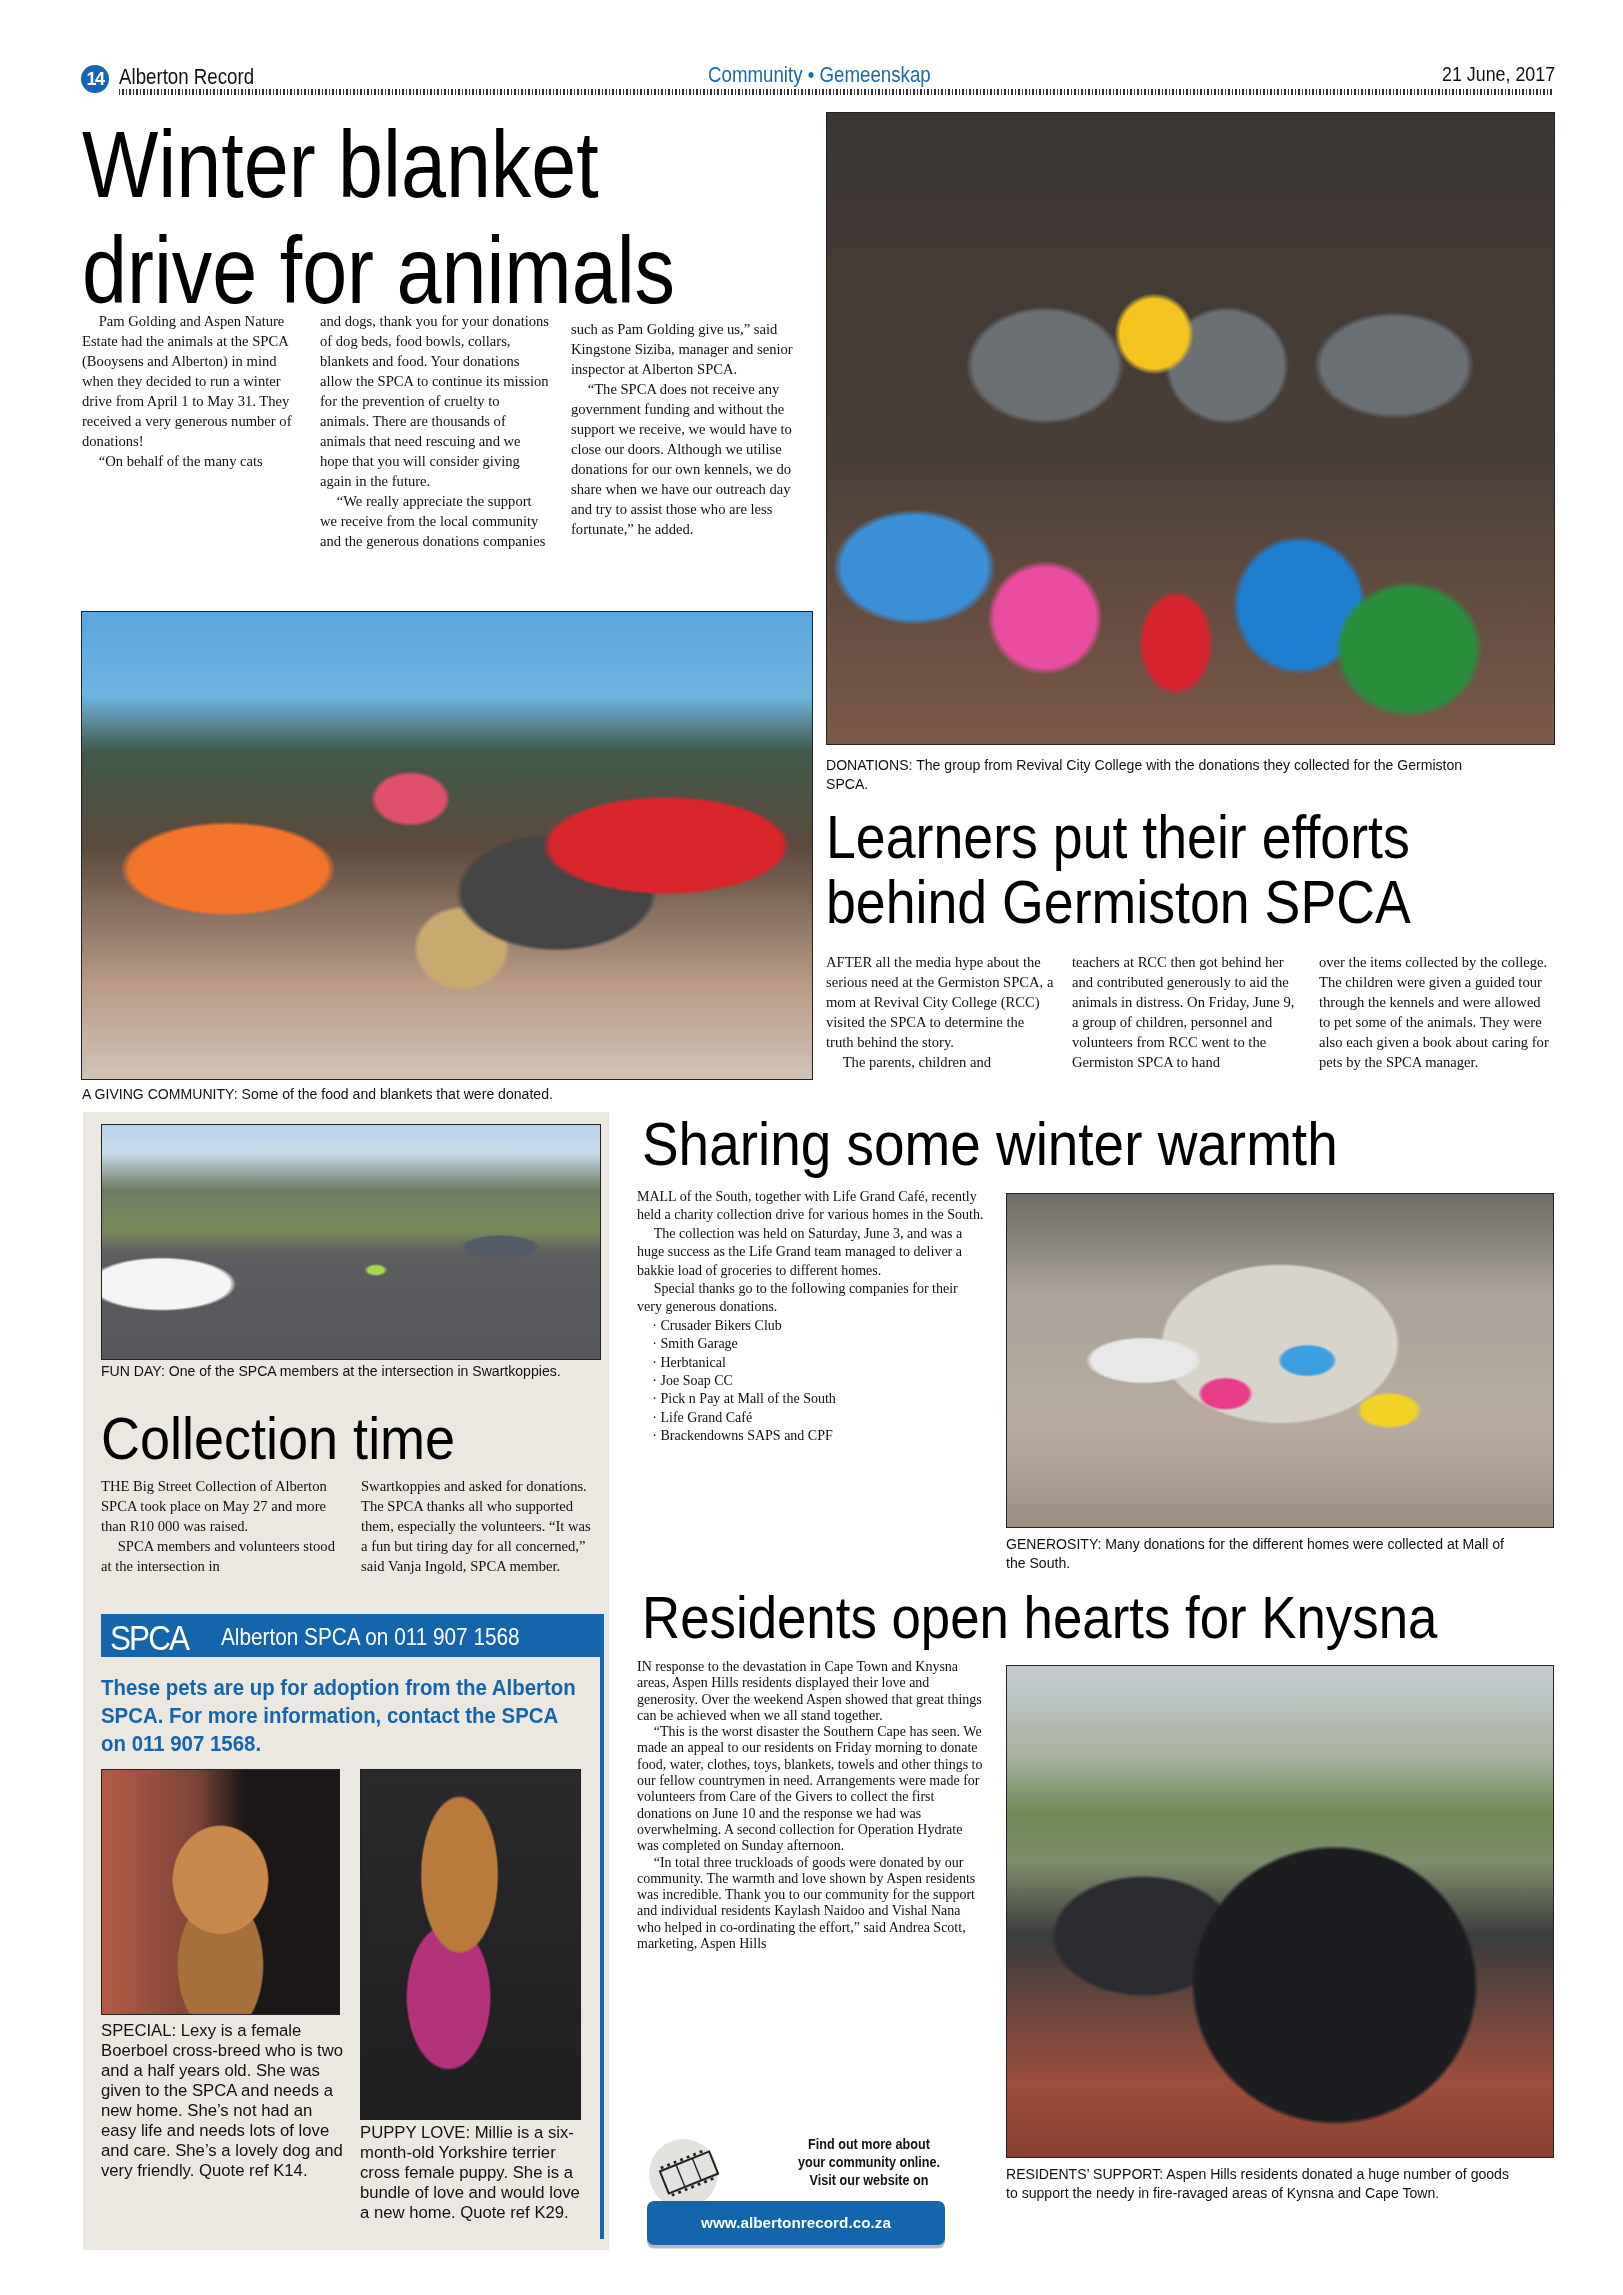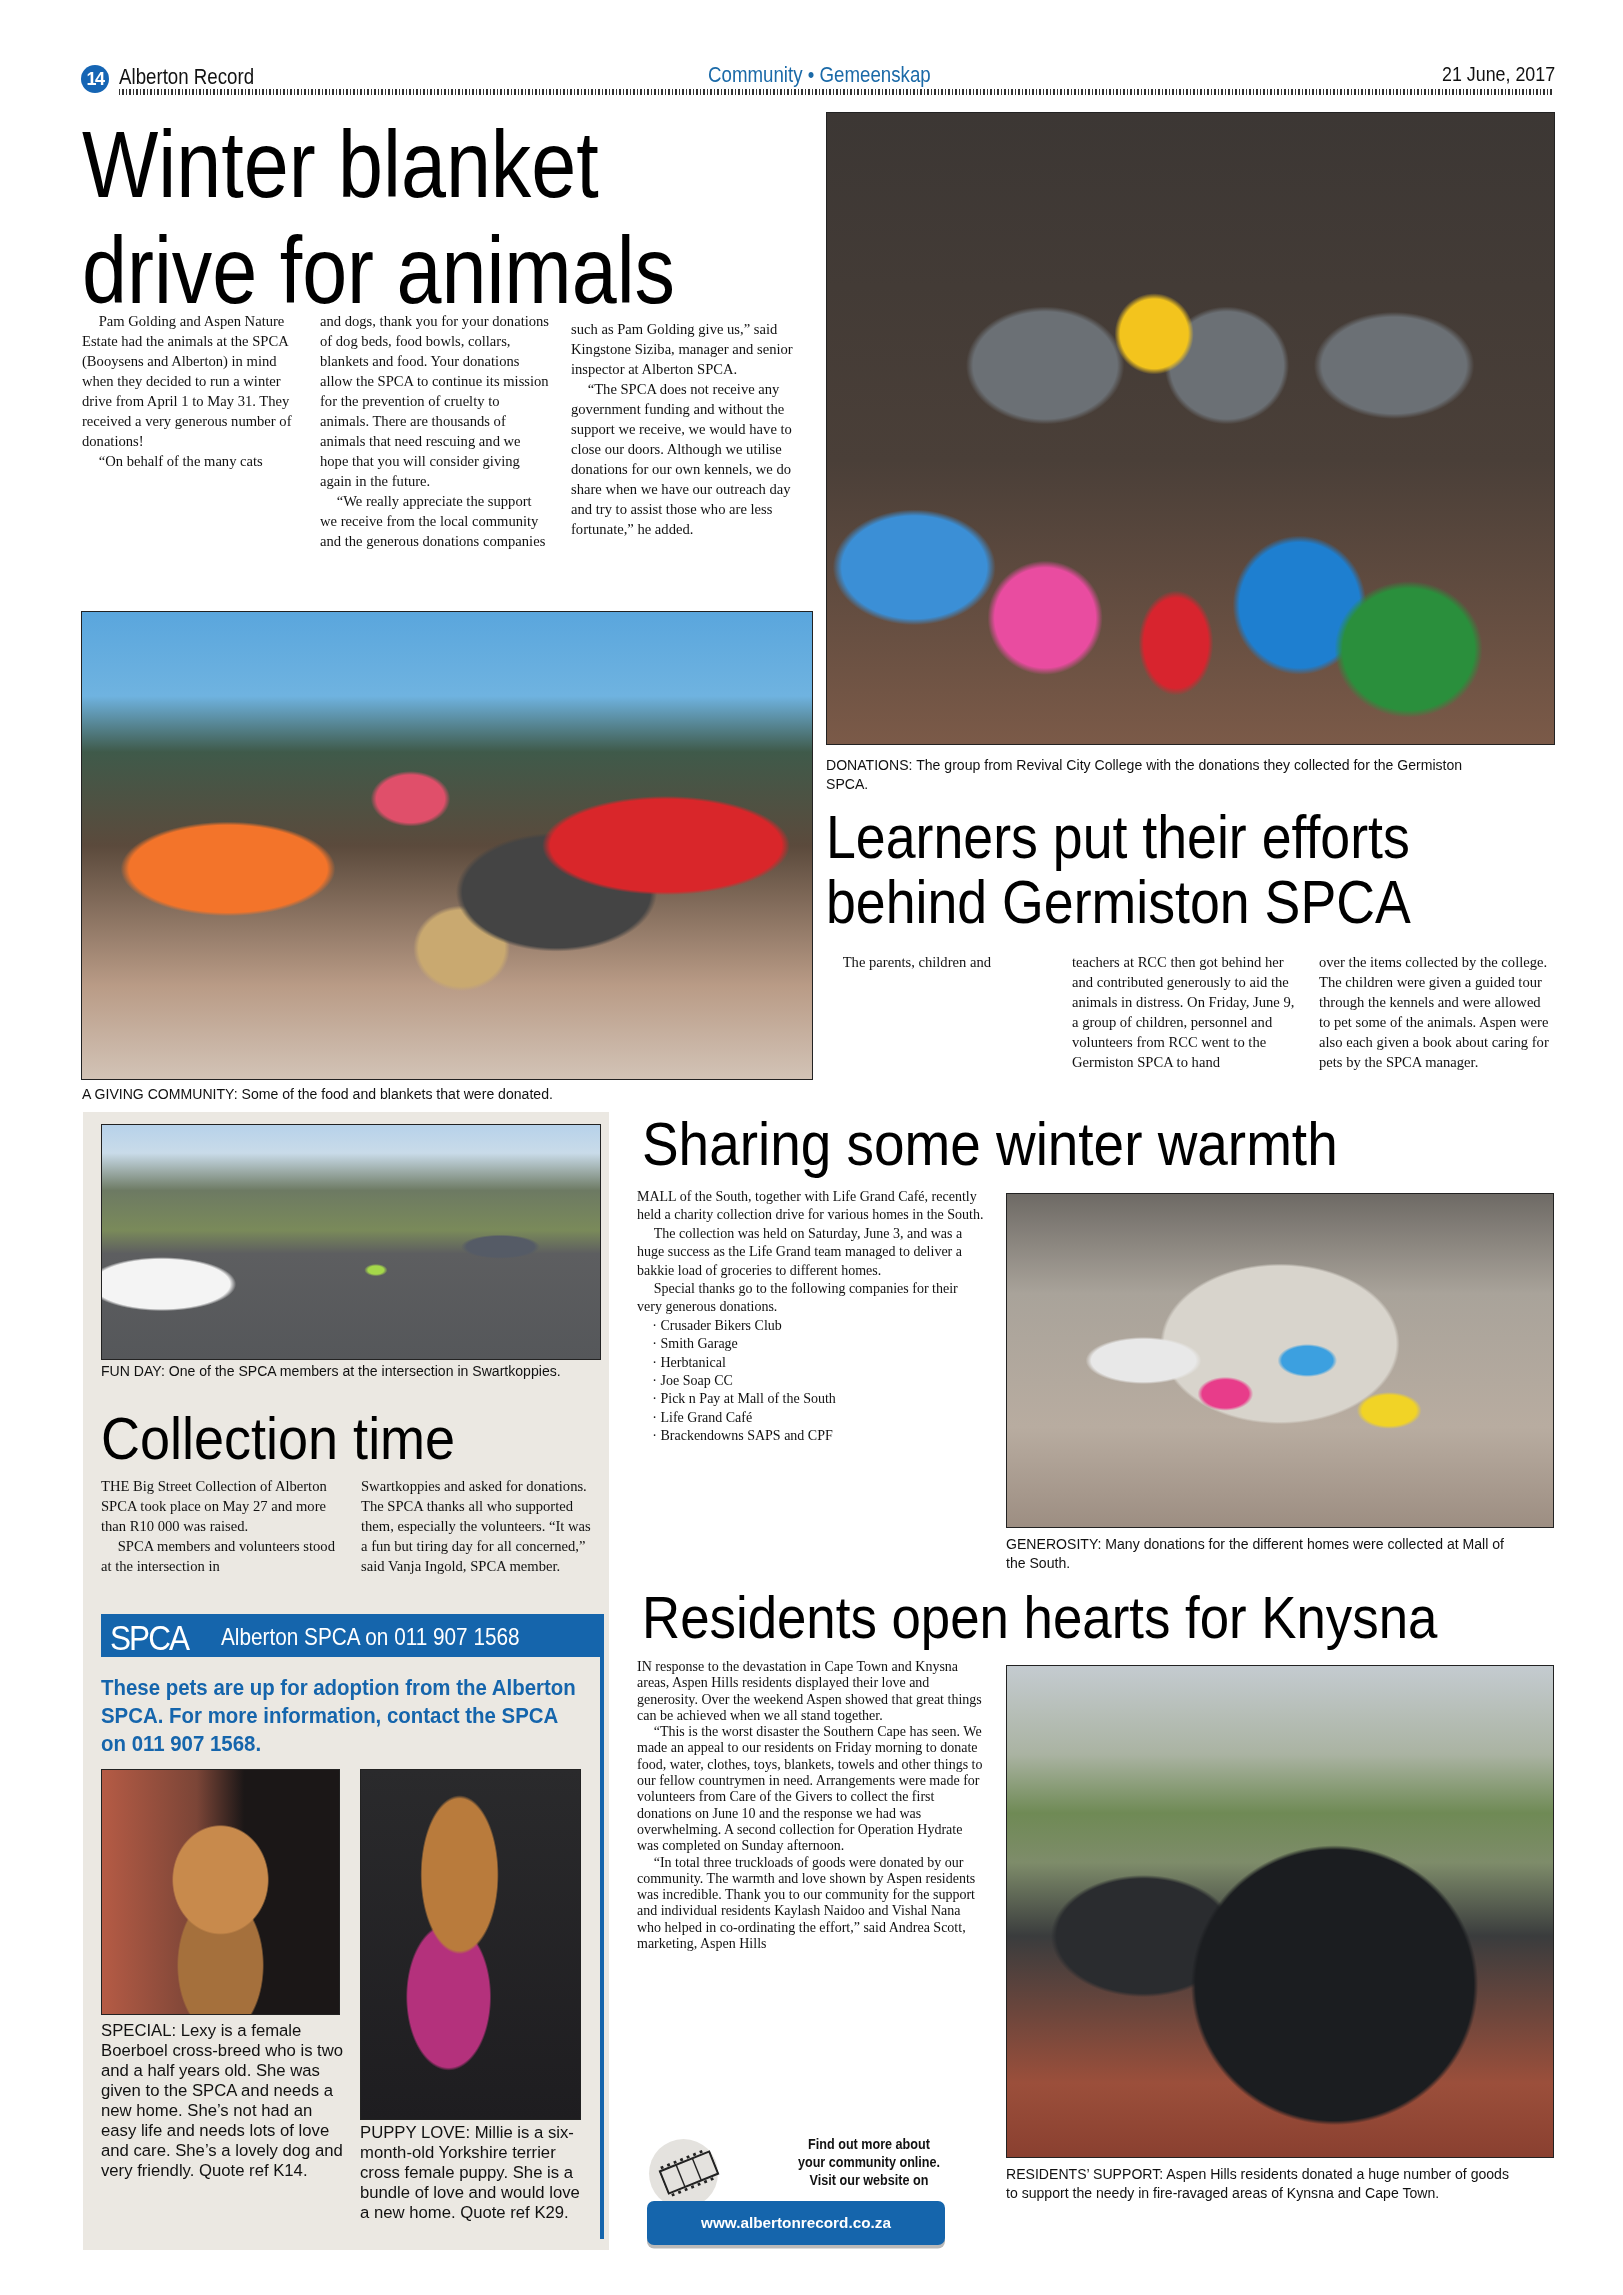--- a/index.html
+++ b/index.html
@@ -116,27 +116,28 @@
 <div class="photo ph-blankets" style="left:81px; top:611px; width:732px; height:469px;"></div>
 <div class="abs caption" style="left:82px; top:1084px; width:736px;">A GIVING COMMUNITY: Some of the food and blankets that were donated.</div>
 
 <div class="photo ph-donations" style="left:826px; top:112px; width:729px; height:633px;"></div>
 <div class="abs caption" style="left:826px; top:755px; width:736px;">DONATIONS: The group from Revival City College with the donations they collected for the Germiston SPCA.</div>
 
 <div class="abs hl" style="left:826px; top:807px; font-size:61px; transform:scaleX(0.88);">Learners put their efforts</div>
 <div class="abs hl" style="left:826px; top:872px; font-size:61px; transform:scaleX(0.88);">behind Germiston SPCA</div>
 
 <div class="col body-text" style="left:826px; top:952px; width:229px;">
+  <p>AFTER all the media hype about the serious need at the Germiston SPCA, a mom at Revival City College (RCC) visited the SPCA to determine the truth behind the story.</p>
   <p class="ind">The parents, children and</p>
 </div>
 <div class="col body-text" style="left:1072px; top:952px; width:229px;">
   <p>teachers at RCC then got behind her and contributed generously to aid the animals in distress. On Friday, June 9, a group of children, personnel and volunteers from RCC went to the Germiston SPCA to hand</p>
 </div>
 <div class="col body-text" style="left:1319px; top:952px; width:233px;">
-  <p>over the items collected by the college. The children were given a guided tour through the kennels and were allowed to pet some of the animals. Aspen were also each given a book about caring for pets by the SPCA manager.</p>
+  <p>over the items collected by the college. The children were given a guided tour through the kennels and were allowed to pet some of the animals. They were also each given a book about caring for pets by the SPCA manager.</p>
 </div>
 
 <div class="abs spca-panel"></div>
 <div class="photo ph-street" style="left:101px; top:1124px; width:500px; height:236px;"></div>
 <div class="abs caption" style="left:101px; top:1361px; width:500px;">FUN DAY: One of the SPCA members at the intersection in Swartkoppies.</div>
 
 <div class="abs hl" style="left:101px; top:1409px; font-size:60px; transform:scaleX(0.9);">Collection time</div>
 
 <div class="col body-text" style="left:101px; top:1476px; width:243px;">
   <p>THE Big Street Collection of Alberton SPCA took place on May 27 and more than R10 000 was raised.</p>

